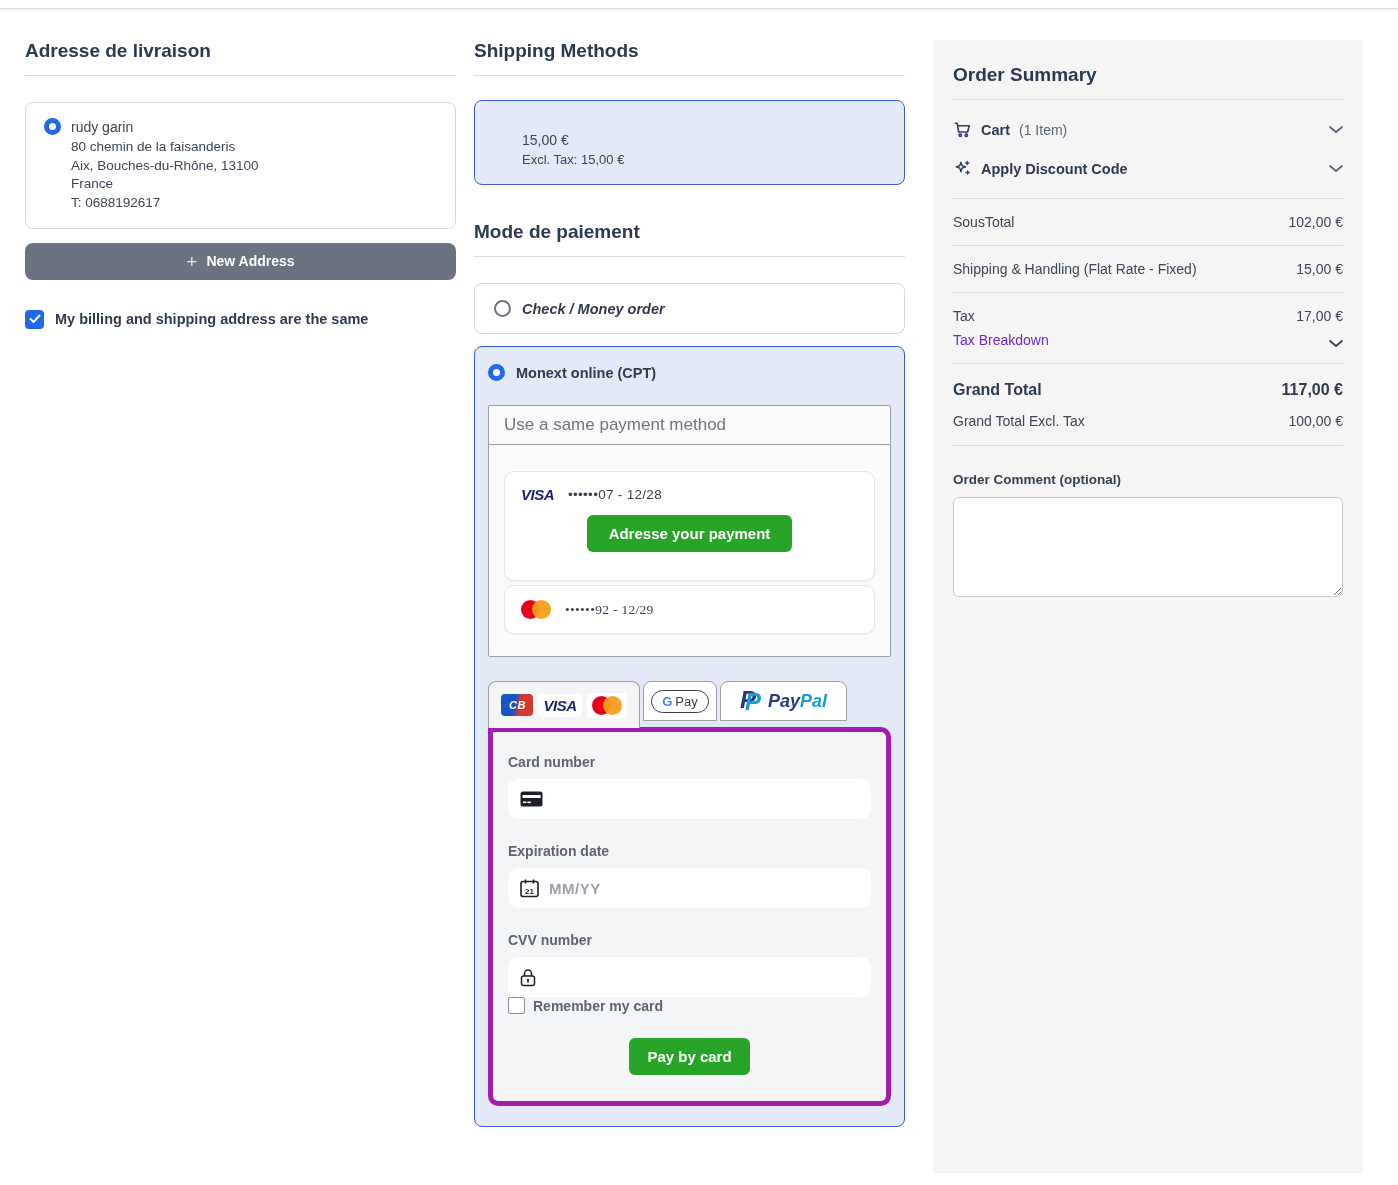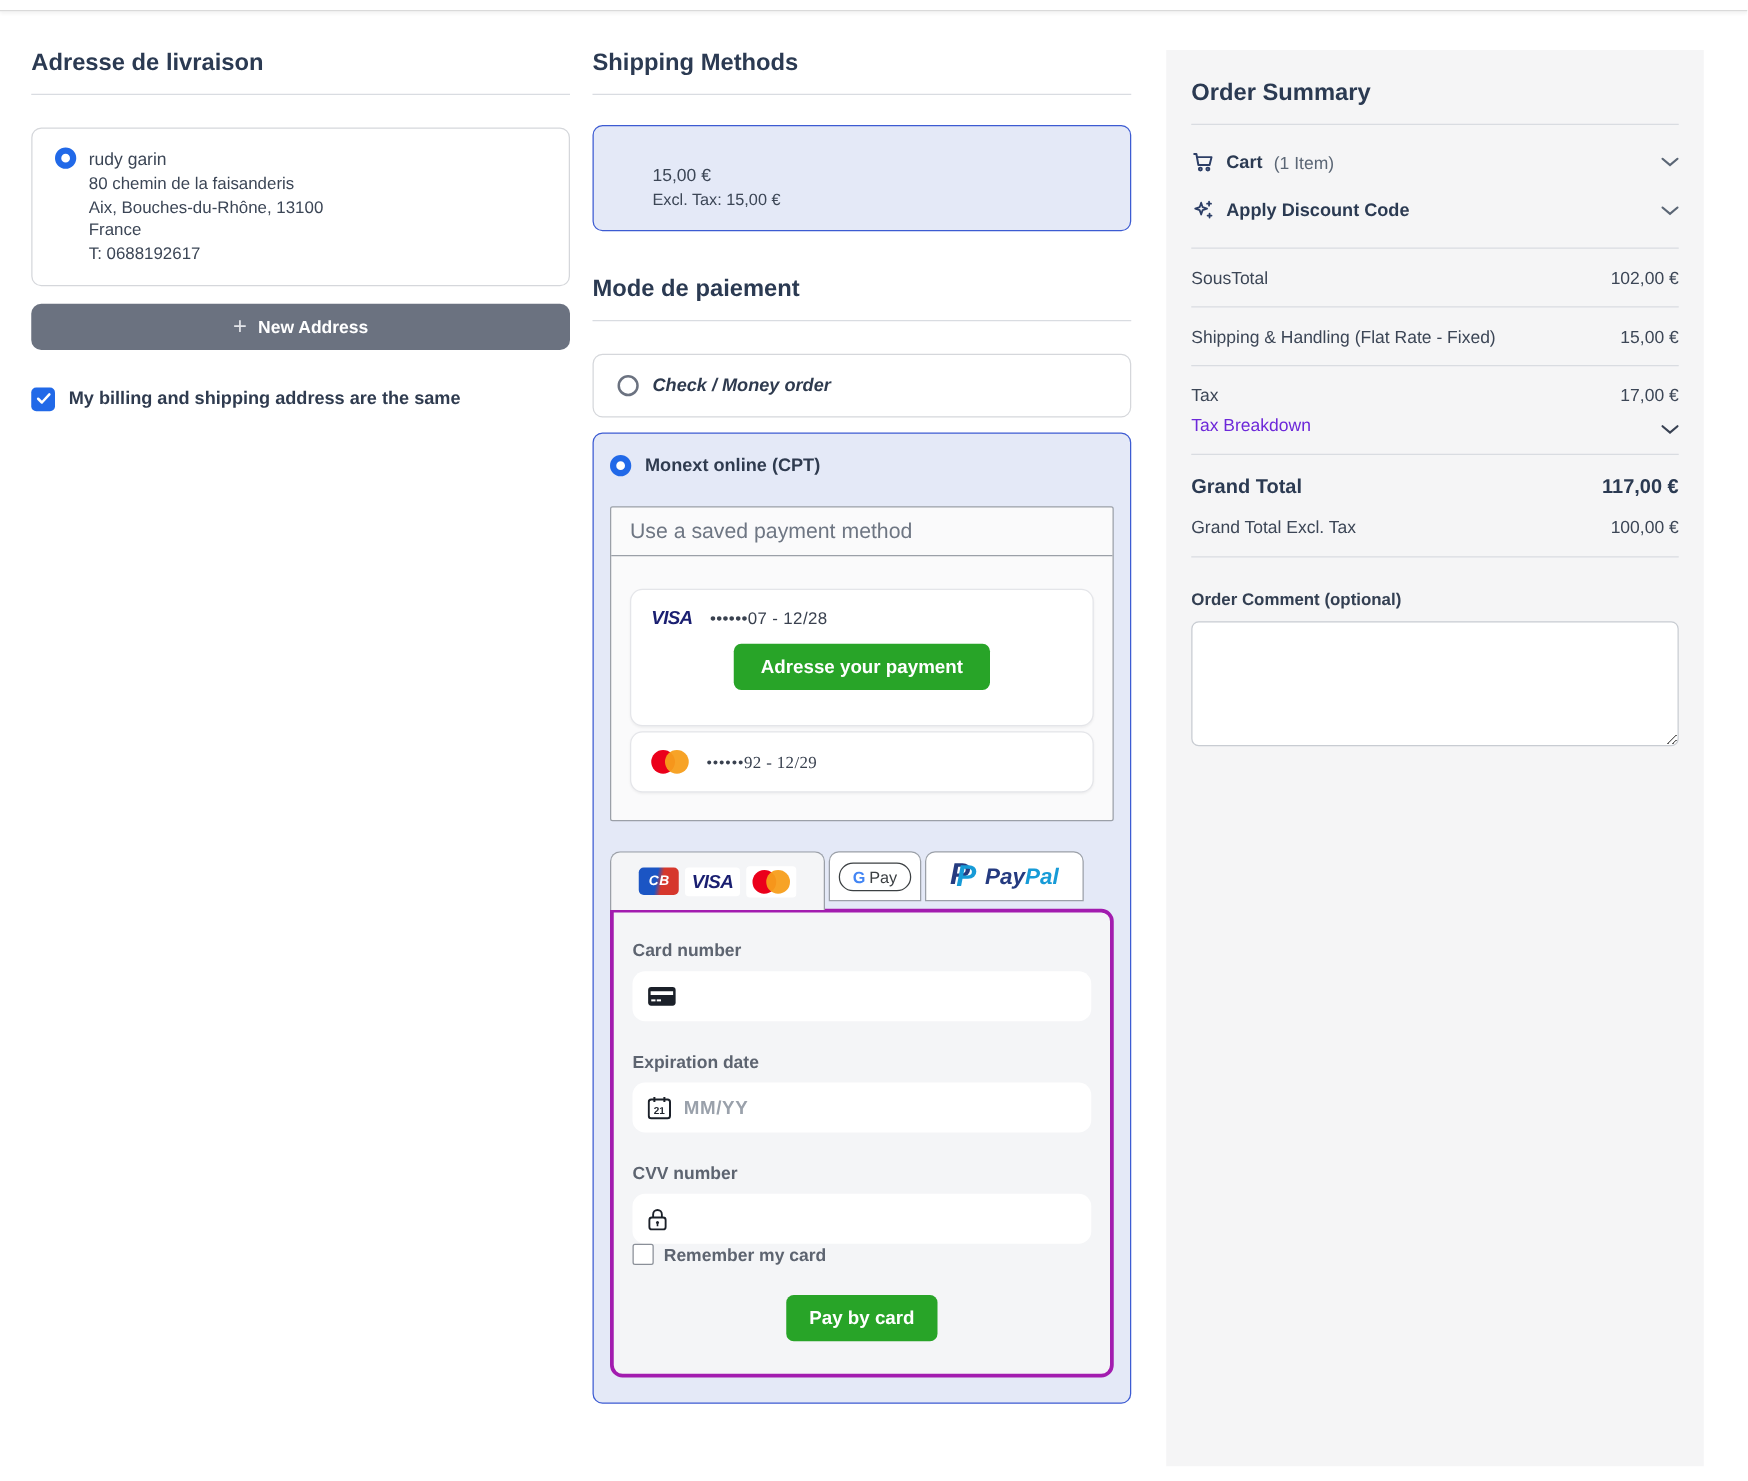--- a/index.html
+++ b/index.html
@@ -80,26 +80,26 @@
   .pp-icon span { position:absolute; font-weight:800; font-size:24px; font-style:italic; line-height:1; }
   .pp-icon .p1 { color:#253b80; left:0; top:0; }
   .pp-icon .p2 { color:#179bd7; left:5px; top:2px; }
   .pp-word { font-size:18px; font-weight:800; font-style:italic; }
   .pp-w1 { color:#253b80; } .pp-w2 { color:#179bd7; }
 
   
   .tabs { margin-top:24px; display:flex; align-items:flex-start; gap:3px; position:relative; }
   .tab { border:1px solid #9ba0a8; border-radius:8px 8px 0 0; background:#fff; height:40px;
     display:flex; align-items:center; justify-content:center; cursor:pointer; }
-  .tab-cards { width:172px; height:47px; background:#f4f5f7; border-bottom:none; z-index:2; gap:5px; }
+  .tab-cards { width:152px; height:47px; background:#f4f5f7; border-bottom:none; z-index:2; gap:5px; }
   .tab-gpay { width:74px; }
   .tab-paypal { width:127px; }
 
   
-  .card-form { border:3px solid #a21caf; border-radius:0 10px 10px 10px; background:#f4f5f7; padding:22px 15px 26px; margin-top:-1px; position:relative; z-index:1; }
+  .card-form { border:5px solid #a21caf; border-radius:0 10px 10px 10px; background:#f4f5f7; padding:22px 15px 26px; margin-top:-1px; position:relative; z-index:1; }
   .f-lbl { font-weight:700; font-size:14px; color:#5d6470; margin-bottom:9px; }
   .f-input { background:#fff; border-radius:10px; height:40px; display:flex; align-items:center; padding:0 12px; gap:10px; }
   .f-gap { margin-top:24px; }
   .placeholder { color:#9aa1ab; font-size:15px; font-weight:600; letter-spacing:0.5px; }
   .remember { display:flex; align-items:center; gap:8px; }
   .remember .lbl { font-weight:700; font-size:14px; color:#5d6470; }
   .pay-btn { margin:24px auto 0; padding:10px 18px; }
 
   
   .os-row { display:flex; align-items:center; gap:9px; margin-top:20px; }
@@ -171,21 +171,21 @@
     </div>
   </div>
 
   <div class="monext-box">
     <div class="opt-row">
       <div class="radio-on"></div>
       <div class="opt-lbl">Monext online (CPT)</div>
     </div>
 
     <div class="saved-panel">
-      <div class="saved-head">Use a saved payment method</div>
+      <div class="saved-head">Use a same payment method</div>
       <div class="saved-body">
         <div class="saved-card">
           <div class="saved-row">
             <span class="visa-word">VISA</span>
             <span class="masked">••••••07 - 12/28</span>
           </div>
           <button class="btn-green">Adresse your payment</button>
         </div>
         <div class="saved-card">
           <div class="saved-row">

